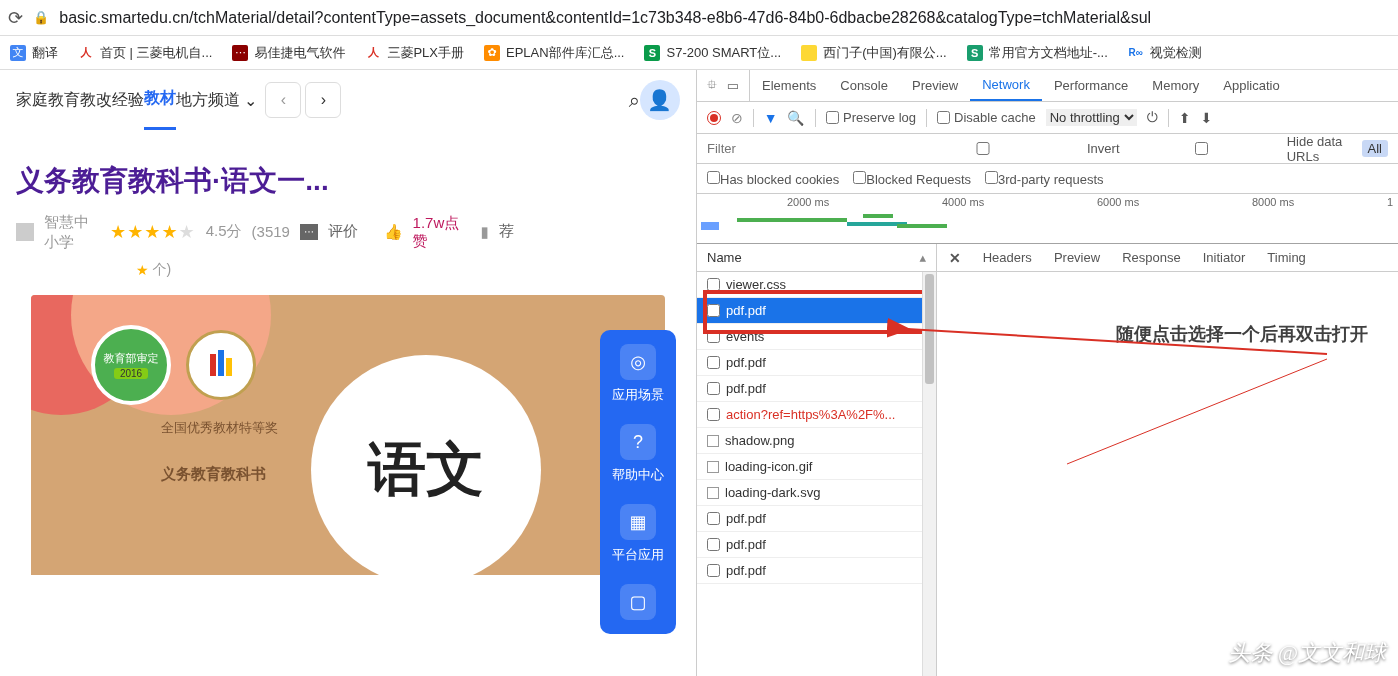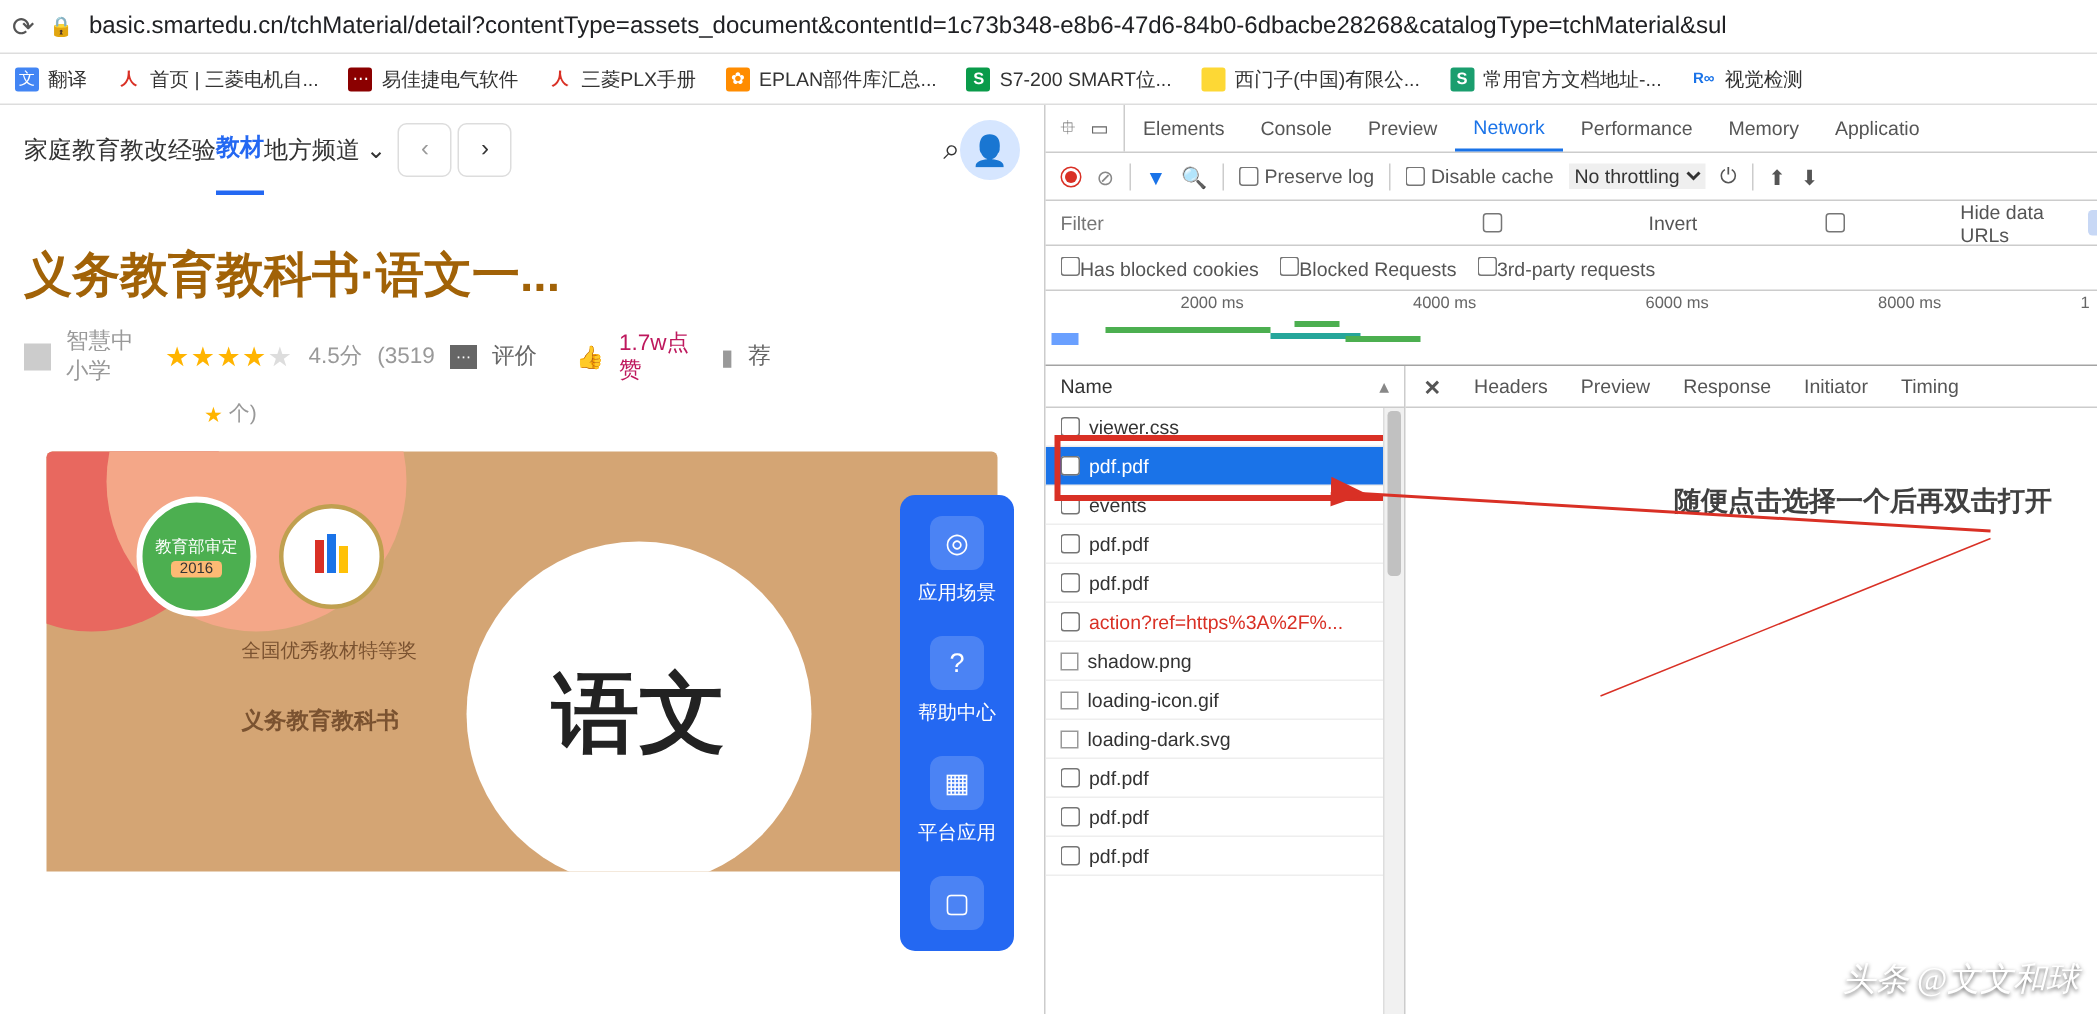--- a/index.html
+++ b/index.html
@@ -31,29 +31,29 @@
 .page-nav .item.active { color:#2468f2; font-weight:bold; border-bottom:3px solid #2468f2; padding-bottom:18px; margin-top:18px;}
 .page-nav .item { cursor:pointer; }
 .page-nav .nav-drop { display:flex; align-items:center; gap:4px; }
 .page-nav .navbtns { display:flex; gap:4px; margin-left:8px; }
 .page-nav .navbtns span { width:36px; height:36px; border:1px solid #ddd; border-radius:6px; display:flex; align-items:center; justify-content:center; color:#999; }
 .page-nav .spacer { flex:1; }
 .page-nav .search { font-size:20px; color:#333; }
 .page-nav .avatar { width:40px; height:40px; background:#d6e6ff; border-radius:50%; display:flex; align-items:center; justify-content:center; color:#2468f2; font-size:20px; }
 
 .title-block { padding:32px 16px 8px; }
-.title-block h1 { font-size:32px; font-weight:bold; color:#a16207; }
+.title-block h1 { font-size:28px; font-weight:bold; color:#4c1d95; }
 .meta { display:flex; align-items:center; gap:10px; padding:4px 16px 16px; font-size:15px; color:#666; flex-wrap:wrap; }
 .meta .grey { color:#999; line-height:1.3; font-size:15px; width:56px; }
 .meta .stars { color:#ffb400; font-size:18px; letter-spacing:1px; }
 .meta .below { width:100%; padding-left:120px; color:#999; font-size:14px; display:flex; align-items:center; gap:4px;}
 
 .book-cover { margin:0 31px; height:280px; background:#d4a574; position:relative; overflow:hidden; border-top-left-radius:4px; border-top-right-radius:4px; }
 .book-cover .badge1 { position:absolute; left:60px; top:30px; width:80px; height:80px; background:#4caf50; border-radius:50%; border:4px solid #fff; display:flex; flex-direction:column; align-items:center; justify-content:center; color:#fff; font-size:11px; text-align:center;}
-.book-cover .badge1 .y { background:#fdba74; padding:0 6px; border-radius:3px; margin-top:2px; font-size:10px; color:#333;}
+.book-cover .badge1 .y { background:#84cc16; padding:0 6px; border-radius:3px; margin-top:2px; font-size:10px; color:#333;}
 .book-cover .badge2 { position:absolute; left:155px; top:35px; width:70px; height:70px; background:#fff; border-radius:50%; border:3px solid #c0a050; display:flex; align-items:center; justify-content:center; }
 .book-cover .txt1 { position:absolute; left:130px; top:124px; font-size:13px; color:#7a5230; }
 .book-cover .txt2 { position:absolute; left:130px; top:170px; font-size:15px; color:#7a5230; font-weight:bold;}
 .book-cover .yuwen { position:absolute; left:280px; top:60px; width:230px; height:230px; background:#fff; border-radius:50%; display:flex; align-items:center; justify-content:center; font-size:58px; font-family:"KaiTi","STKaiti",serif; font-weight:bold; color:#222;}
 .book-cover .deco { position:absolute; left:0; top:0; width:240px; height:240px;}
 .deco::before { content:""; position:absolute; left:-60px; top:-60px; width:180px; height:180px; background:#e8685f; border-radius:50%;}
 .deco::after { content:""; position:absolute; left:40px; top:-80px; width:200px; height:200px; background:#f4a788; border-radius:50%;}
 
 
 .float-side { position:absolute; right:20px; top:260px; width:76px; background:#2468f2; border-radius:10px; display:flex; flex-direction:column; align-items:center; padding:14px 0; gap:20px; color:#fff; font-size:13px;}
@@ -69,21 +69,21 @@
 .dt-toolbar { height:32px; display:flex; align-items:center; gap:10px; padding:0 10px; border-bottom:1px solid #ccc; font-size:13px; color:#555;}
 .dt-toolbar .rec { width:14px; height:14px; border:1px solid #d93025; border-radius:50%; display:flex; align-items:center; justify-content:center;}
 .dt-toolbar .rec::after { content:""; width:8px; height:8px; background:#d93025; border-radius:50%;}
 .dt-toolbar .ban { color:#888; font-size:14px;}
 .dt-toolbar .funnel { color:#1a73e8; font-size:14px;}
 .dt-toolbar .cb { display:flex; align-items:center; gap:4px; }
 .dt-toolbar .sep { width:1px; height:18px; background:#ccc; }
 .dt-toolbar select { border:none; font-size:13px; color:#333; }
 .dt-toolbar .tool-icon { font-size:14px; color:#555; }
 
-.dt-filter { height:30px; display:flex; align-items:center; gap:12px; padding:0 10px; border-bottom:1px solid #ccc; font-size:13px; color:#555;}
+.dt-filter { height:30px; display:flex; align-items:center; padding:0 10px; border-bottom:1px solid #ccc; font-size:13px; color:#555;}
 .dt-filter input { border:none; outline:none; width:200px; font-size:13px; color:#888;}
 .dt-filter .cb { display:flex; align-items:center; gap:4px; }
 .dt-filter .chip { padding:1px 6px; border-radius:3px; }
 .dt-filter .chip.active { background:#c8d8f5; color:#333; }
 
 .dt-filter2 { height:30px; display:flex; align-items:center; gap:14px; padding:0 10px; border-bottom:1px solid #ccc; font-size:13px; color:#555;}
 
 .timeline { height:50px; border-bottom:1px solid #a3a3a3; position:relative; font-size:11px; color:#666;}
 .timeline .tick { position:absolute; top:2px; }
 .timeline .bar-area { position:absolute; left:0; right:0; top:18px; height:28px; }

